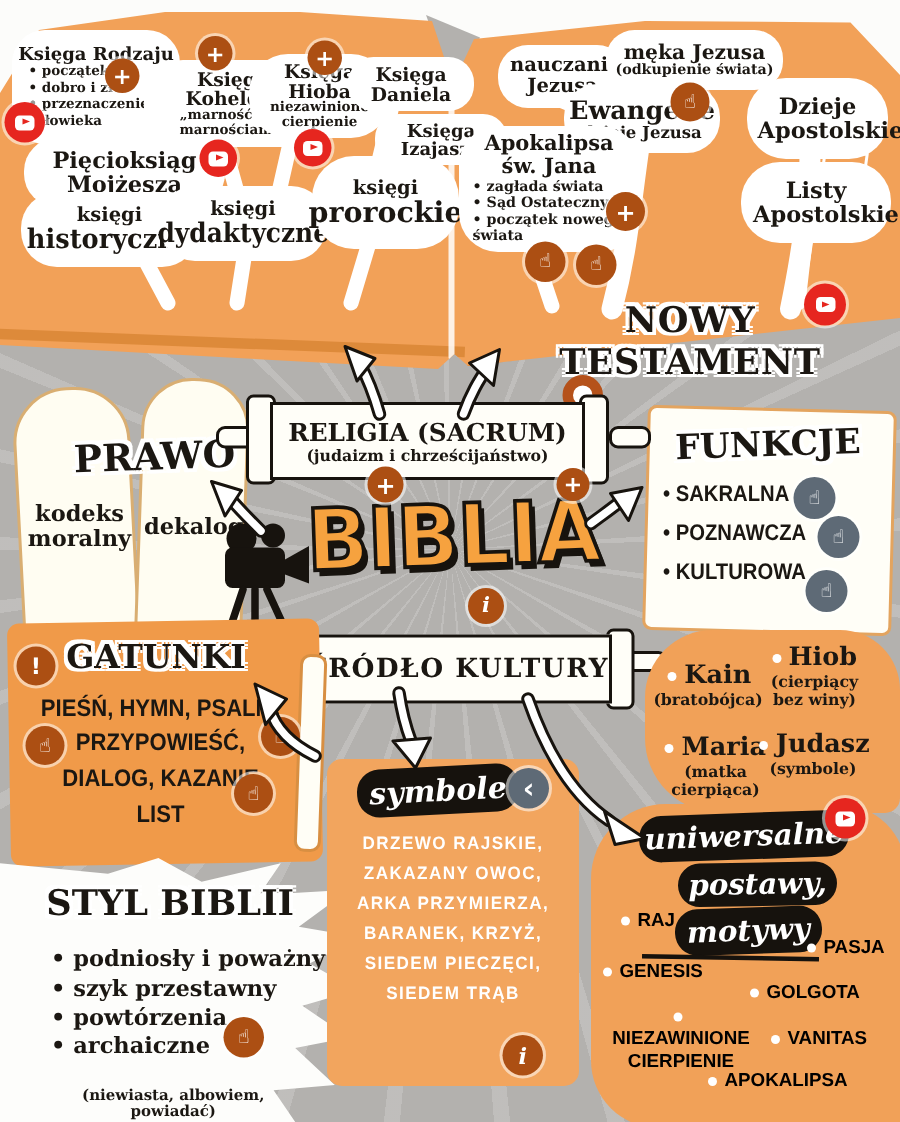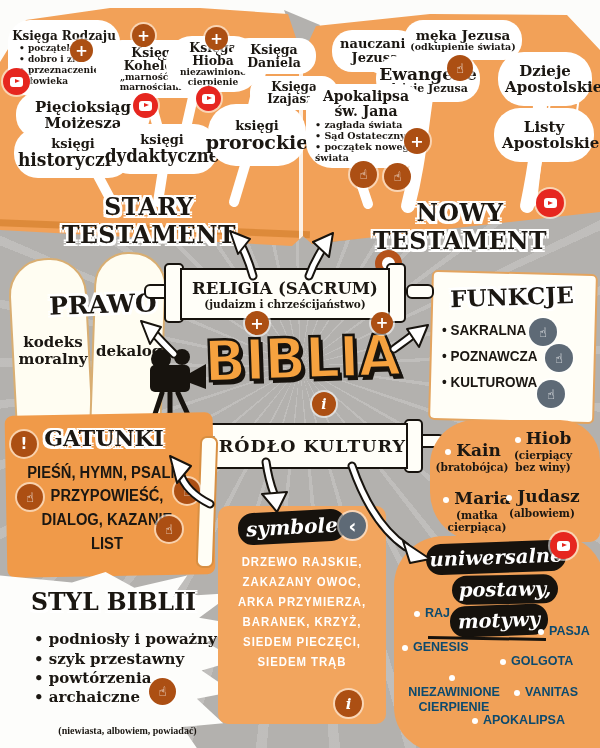--- a/index.html
+++ b/index.html
@@ -38,21 +38,21 @@
   .sroll{position:absolute;background:#fffef8;border:2.5px solid #17130e;border-radius:5px;}
   .sknob{position:absolute;background:#fffef8;border:2px solid #17130e;border-radius:6px;}
   .tablet{position:absolute;background:#fffdf2;border:2px solid #d9ae72;}
   .paper{position:absolute;background:#fffef7;border:2px solid #e3a45f;border-radius:6px;}
   .blt::before{content:"• ";}
   .wdot::before{content:"";display:inline-block;width:6px;height:6px;border-radius:50%;background:#fff;margin-right:5px;vertical-align:middle;}
   .doodle{position:absolute;border:2px solid #fff;background:transparent;}
   .biblia{font-family:"DejaVu Sans",sans-serif;font-weight:700;color:#f6a23f;-webkit-text-stroke:2.5px #17130e;
           text-shadow:3px 4px 0 #17130e;letter-spacing:-1px;text-align:center;}
   .capw{font-family:"Liberation Sans","DejaVu Sans",sans-serif;font-weight:700;color:#fff;}
-  .capm{font-family:"Liberation Sans","DejaVu Sans",sans-serif;font-weight:700;color:#0c4a6e;}
+  .capm{font-family:"Liberation Sans","DejaVu Sans",sans-serif;font-weight:700;color:#000000;}
 </style>
 </head>
 <body>
 
 <div class="poster">
 
   <div class="ab rays"></div>
   <div class="ab whitetop"></div>
   <div class="ab wedge"></div>
 
@@ -137,21 +137,20 @@
   <div class="cloud" style="left:306px;top:84px;width:120px;height:84px;border-radius:26px;">
     <div class="ser" style="font-size:14px;line-height:15px;width:96px;">Apokalipsa św. Jana</div>
     <div class="ser blt" style="font-size:9.5px;line-height:11px;width:108px;text-align:left;padding-left:6px;">zagłada świata</div>
     <div class="ser blt" style="font-size:9.5px;line-height:11px;width:108px;text-align:left;padding-left:6px;">Sąd Ostateczny</div>
     <div class="ser blt" style="font-size:9.5px;line-height:11px;width:108px;text-align:left;padding-left:6px;">początek nowego świata</div>
   </div>
   <div class="cloud" style="left:494px;top:108px;width:100px;height:54px;border-radius:26px;">
     <div class="ser" style="font-size:15px;line-height:16px;width:84px;">Listy Apostolskie</div>
   </div>
 
-  <div class="ab ser outl" style="left:24px;top:193px;width:250px;font-size:23.5px;letter-spacing:.5px;">STARY TESTAMENT</div>
   <div class="ab ser outl" style="left:332px;top:199px;width:256px;font-size:23.5px;letter-spacing:.5px;">NOWY TESTAMENT</div>
 
   <div class="btn brown" style="left:70px;top:39px;width:23px;height:23px;font-size:15px;">
       <span>+</span>
     </div>
   <div class="btn yt" style="left:3px;top:68px;width:27px;height:27px;">
       <span class="yt-play"></span>
     </div>
   <div class="btn brown" style="left:132px;top:24px;width:23px;height:23px;font-size:15px;">
       <span>+</span>
@@ -261,21 +260,21 @@
       <span>☝</span>
     </div>
 
   <div class="ab" style="left:0;top:572px;width:240px;height:176px;background:#fdfdfb;
        clip-path:polygon(0% 2%,30% 6%,44% 0%,56% 9%,78% 2%,72% 14%,97% 12%,83% 26%,100% 30%,86% 40%,99% 50%,84% 56%,97% 68%,82% 72%,93% 86%,76% 88%,82% 100%,0% 100%);"></div>
   <div class="ab ser outl" style="left:26px;top:588px;width:175px;font-size:23.5px;">STYL BIBLII</div>
   <div class="ab ser blt" style="left:34px;top:630px;width:190px;font-size:15px;text-align:left;">podniosły i poważny</div>
   <div class="ab ser blt" style="left:34px;top:650px;width:190px;font-size:15px;text-align:left;">szyk przestawny</div>
   <div class="ab ser blt" style="left:34px;top:669px;width:190px;font-size:15px;text-align:left;">powtórzenia</div>
   <div class="ab ser blt" style="left:34px;top:688px;width:190px;font-size:15px;text-align:left;">archaiczne</div>
-  <div class="ab ser" style="left:40px;top:725px;width:175px;font-size:10px;font-family:Liberation Serif, serif;">(niewiasta, albowiem, powiadać)</div>
+  <div class="ab ser" style="left:28px;top:725px;width:175px;font-size:10px;">(niewiasta, albowiem, powiadać)</div>
   <div class="btn brown" style="left:149px;top:678px;width:27px;height:27px;font-size:13px;">
       <span>☝</span>
     </div>
 
   <div class="ab" style="left:218px;top:506px;width:168px;height:218px;background:#f2a55e;border-radius:10px;"></div>
   <div class="blob" style="left:238px;top:511px;width:108px;height:32px;font-size:20px;transform:rotate(-3deg);">symbole</div>
   <div class="btn grb" style="left:339px;top:512px;width:27px;height:27px;font-size:19px;">
       <span>‹</span>
     </div>
   <div class="ab capw" style="left:224px;top:552px;width:156px;font-size:12px;line-height:20px;text-align:center;letter-spacing:1px;transform:scaleX(.95);">DRZEWO RAJSKIE,</div>
@@ -289,21 +288,21 @@
     </div>
 
   <div class="ab" style="left:430px;top:420px;width:170px;height:122px;background:#f1a158;border-radius:45px 40px 10px 50px;"></div>
   <div class="ab ser wdot" style="left:438px;top:440px;width:70px;font-size:17px;">Kain</div>
   <div class="ab ser" style="left:430px;top:461px;width:84px;font-size:10.5px;">(bratobójca)</div>
   <div class="ab ser wdot" style="left:508px;top:428px;width:70px;font-size:17px;">Hiob</div>
   <div class="ab ser" style="left:506px;top:449px;width:74px;font-size:10.5px;line-height:12px;">(cierpiący bez winy)</div>
   <div class="ab ser wdot" style="left:434px;top:488px;width:86px;font-size:17px;">Maria</div>
   <div class="ab ser" style="left:426px;top:509px;width:102px;font-size:10.5px;">(matka cierpiąca)</div>
   <div class="ab ser wdot" style="left:504px;top:486px;width:78px;font-size:17px;">Judasz</div>
-  <div class="ab ser" style="left:508px;top:507px;width:68px;font-size:10.5px;">(albowiem)</div>
+  <div class="ab ser" style="left:508px;top:507px;width:68px;font-size:10.5px;">(symbole)</div>
 
   <div class="ab" style="left:394px;top:536px;width:210px;height:216px;background:#f1a158;border-radius:50px 45px 0 45px;"></div>
   <div class="blob" style="left:426px;top:542px;width:140px;height:31px;font-size:19.5px;transform:rotate(-2deg);">uniwersalne</div>
   <div class="blob" style="left:452px;top:575px;width:106px;height:29px;font-size:19.5px;transform:rotate(-1deg);">postawy,</div>
   <div class="blob" style="left:450px;top:605px;width:98px;height:31px;font-size:19.5px;transform:rotate(-2deg);">motywy</div>
   <div class="ab" style="left:428px;top:637px;width:118px;height:3px;background:#16120d;transform:rotate(1deg);"></div>
   <div class="btn yt" style="left:550px;top:532px;width:27px;height:27px;">
       <span class="yt-play"></span>
     </div>
   <div class="ab capm wdot" style="left:414px;top:606px;font-size:12.5px;">RAJ</div>

